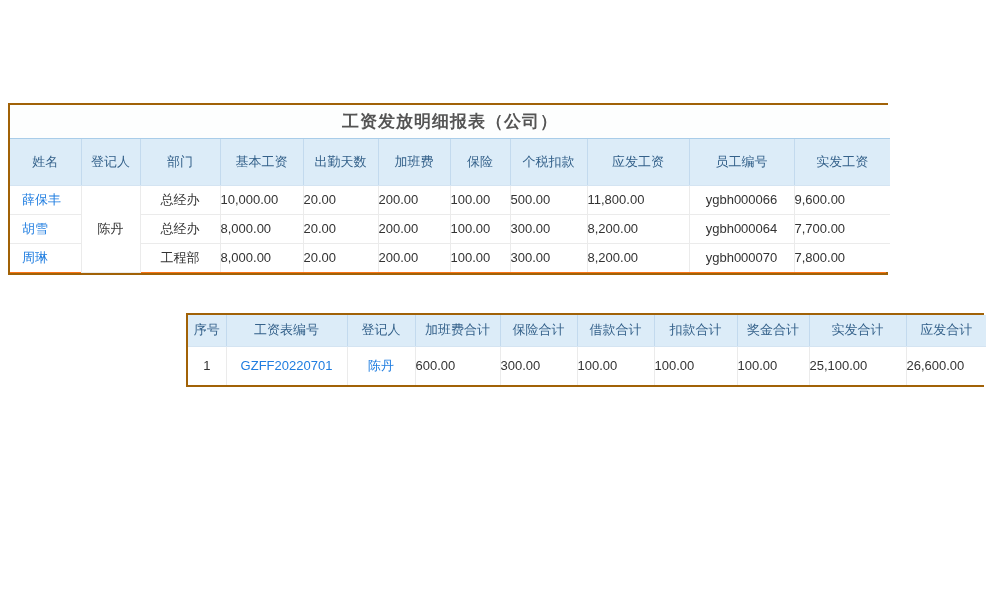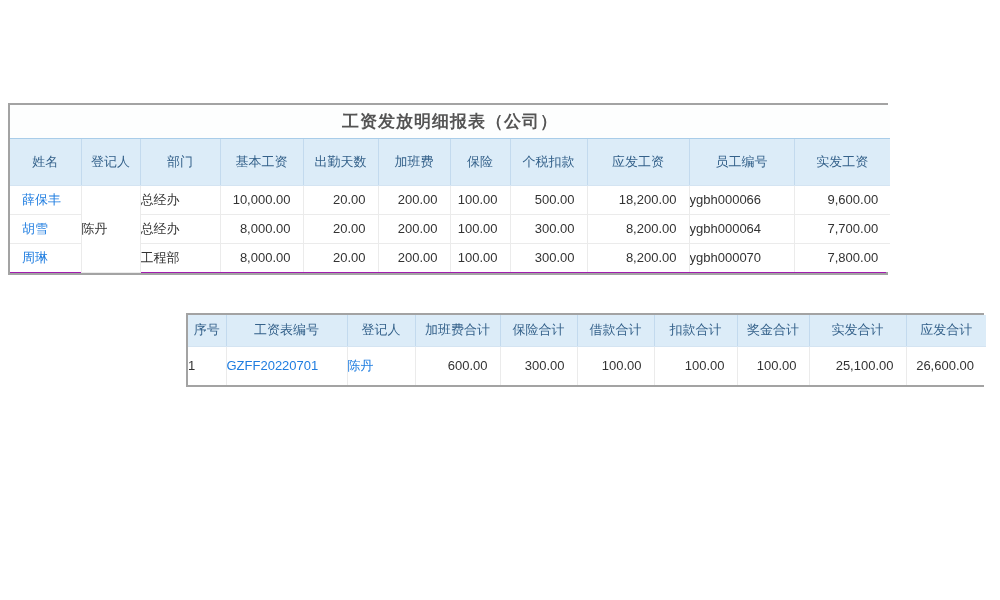--- a/index.html
+++ b/index.html
@@ -1,20 +1,20 @@
 <!DOCTYPE html>
 <html><head>
 <meta charset="utf-8">
 <style>
   * { margin:0; padding:0; box-sizing:border-box; }
   html,body { width:1000px; height:600px; background:#ffffff; overflow:hidden;
     font-family:"Liberation Sans","DejaVu Sans",sans-serif; }
   body { position:relative; }
 
-  .panel { position:absolute; border:2px solid #a3a3a3; background:#a21caf; }
+  .panel { position:absolute; border:2px solid #a16207; background:#f97316; }
   #report-panel { left:8px;  top:103px; width:880px; }
   #list-panel   { left:186px; top:313px; width:798px; }
 
   table { border-collapse:collapse; width:100%; table-layout:fixed; }
 
   .title-cell { text-align:center; font-weight:bold; color:#545454;
     background:#fdfefe; border-bottom:1px solid #a9cde9; letter-spacing:1px; }
   #report-panel .title-cell { height:33px; font-size:17px; }
   #list-panel   .title-cell { height:42px; font-size:18px; }
 
@@ -26,22 +26,22 @@
 
   td { font-size:13px; color:#333333; background:#ffffff;
     border:1px solid #ebebeb; overflow:hidden; white-space:nowrap; }
   #report-panel td { height:29px; }
   #list-panel   td { height:39px; }
   td:first-child { border-left:none; }
   td:last-child  { border-right:none;margin-top:43px; }
   tr:last-child td { border-bottom:none; }
 
   .al { text-align:left;  padding-left:12px; }
-  .ac { text-align:left; }
-  .ar { text-align:right; padding-right:12px; }
+  .ac { text-align:center; }
+  .ar { padding-right:12px; }
 
   .link { color:#1f7de0; cursor:pointer; text-decoration:none; }
 </style>
 </head>
 <body>
 
 <div class="panel" id="report-panel">
   <table>
     <colgroup>
       <col style="width:71px">
@@ -77,21 +77,21 @@
     <tbody>
       <tr>
         <td class="al"><span class="link">薛保丰</span></td>
         <td class="ac" rowspan="3">陈丹</td>
         <td class="ac">总经办</td>
         <td class="ar">10,000.00</td>
         <td class="ar">20.00</td>
         <td class="ar">200.00</td>
         <td class="ar">100.00</td>
         <td class="ar">500.00</td>
-        <td class="ar">18,200.00</td>
+        <td class="ar">11,800.00</td>
         <td class="ac">ygbh000066</td>
         <td class="ar">9,600.00</td>
       </tr>
       <tr>
         <td class="al"><span class="link">胡雪</span></td>
         <td class="ac">总经办</td>
         <td class="ar">8,000.00</td>
         <td class="ar">20.00</td>
         <td class="ar">200.00</td>
         <td class="ar">100.00</td>

